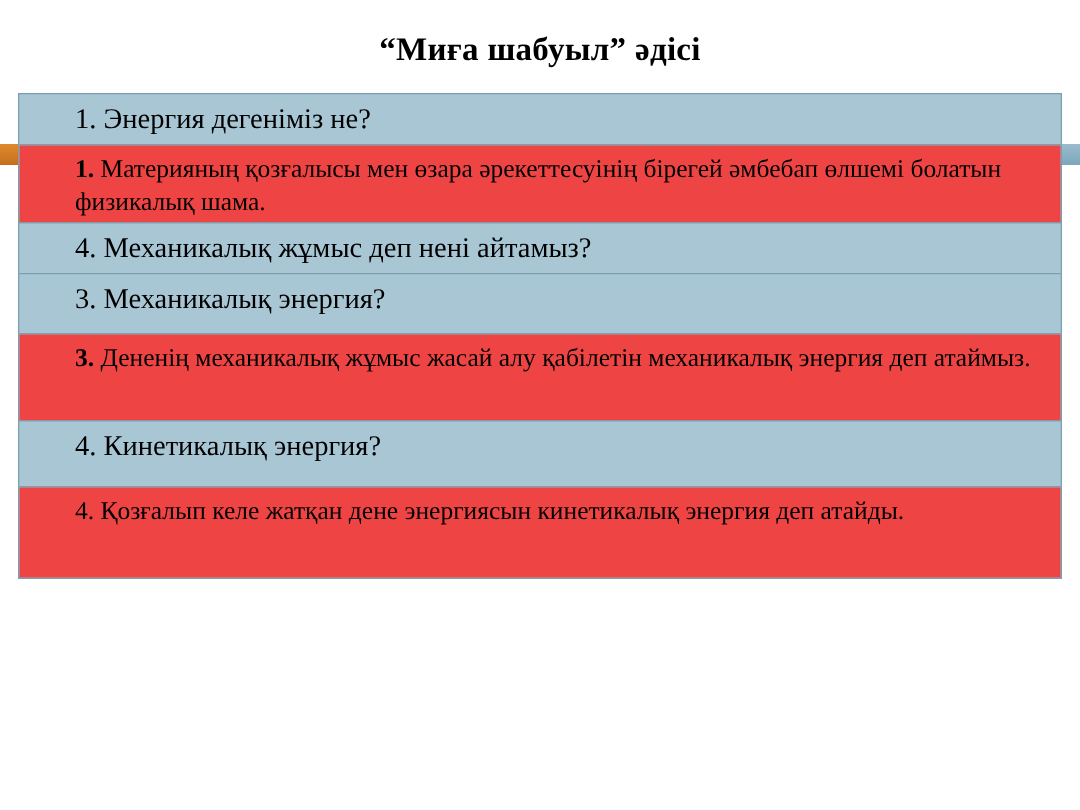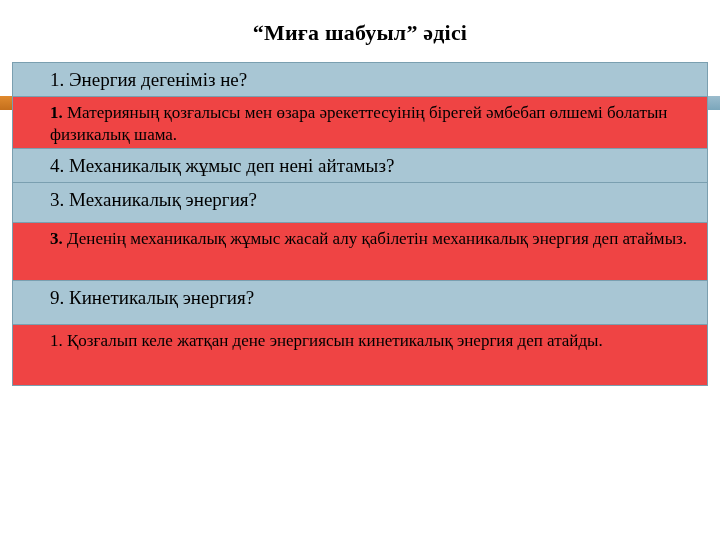--- a/index.html
+++ b/index.html
@@ -121,20 +121,20 @@
 
   <div class="row q h5 clip">
     <span>3. Механикалық энергия?</span>
   </div>
 
   <div class="row a h6 clip">
     <b>3.</b><span> Дененің механикалық жұмыс жасай алу қабілетін механикалық энергия деп атаймыз.</span>
   </div>
 
   <div class="row q h7 clip">
-    <span>9.  Кинетикалық энергия?</span>
+    <span>4.  Кинетикалық энергия?</span>
   </div>
 
   <div class="row a h8 clip">
-    <b></b><span>1. Қозғалып келе жатқан дене энергиясын кинетикалық энергия деп атайды.</span>
+    <b></b><span>4. Қозғалып келе жатқан дене энергиясын кинетикалық энергия деп атайды.</span>
   </div>
 
 </div>
 
 </body></html>

